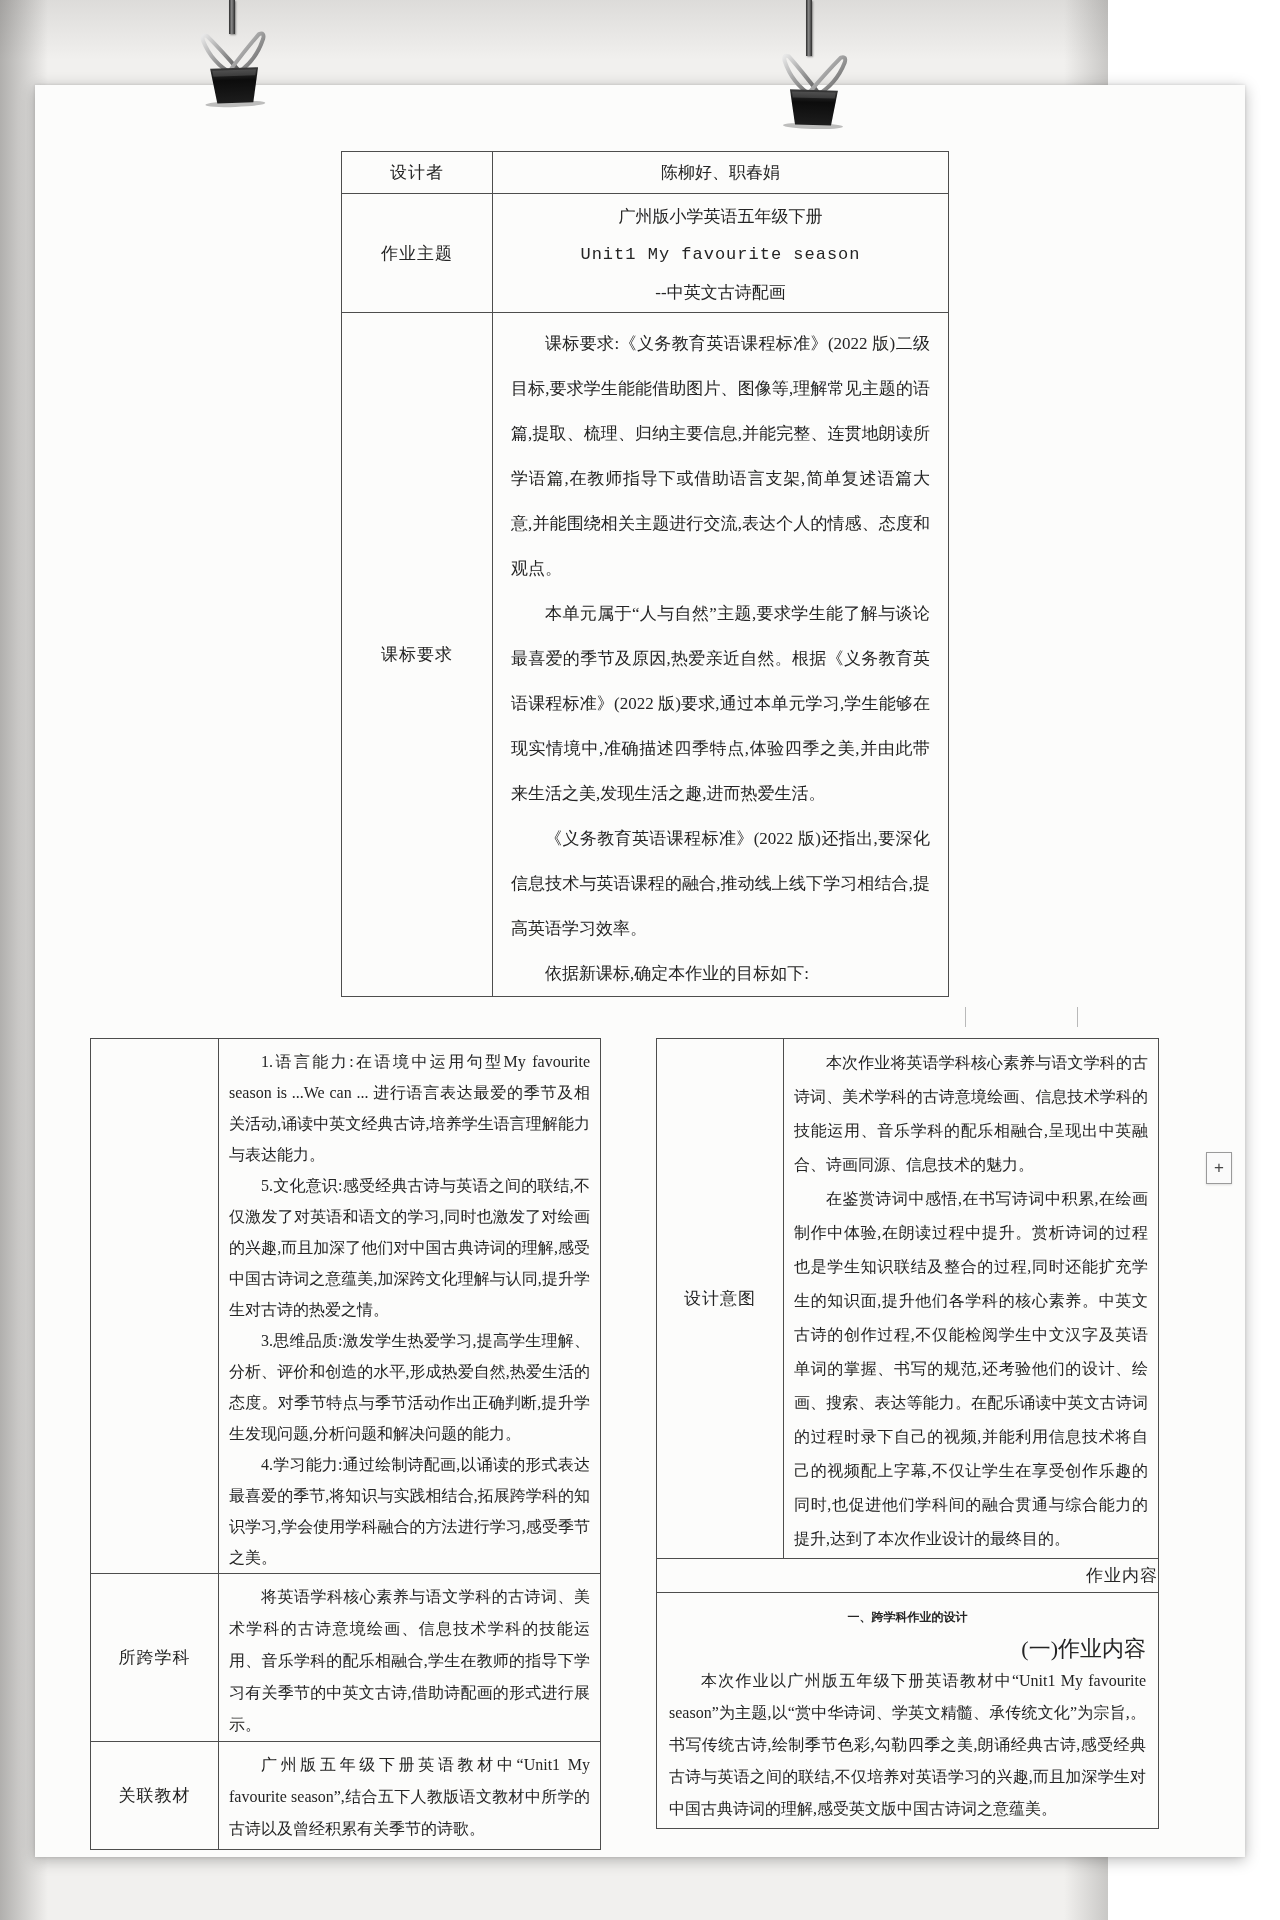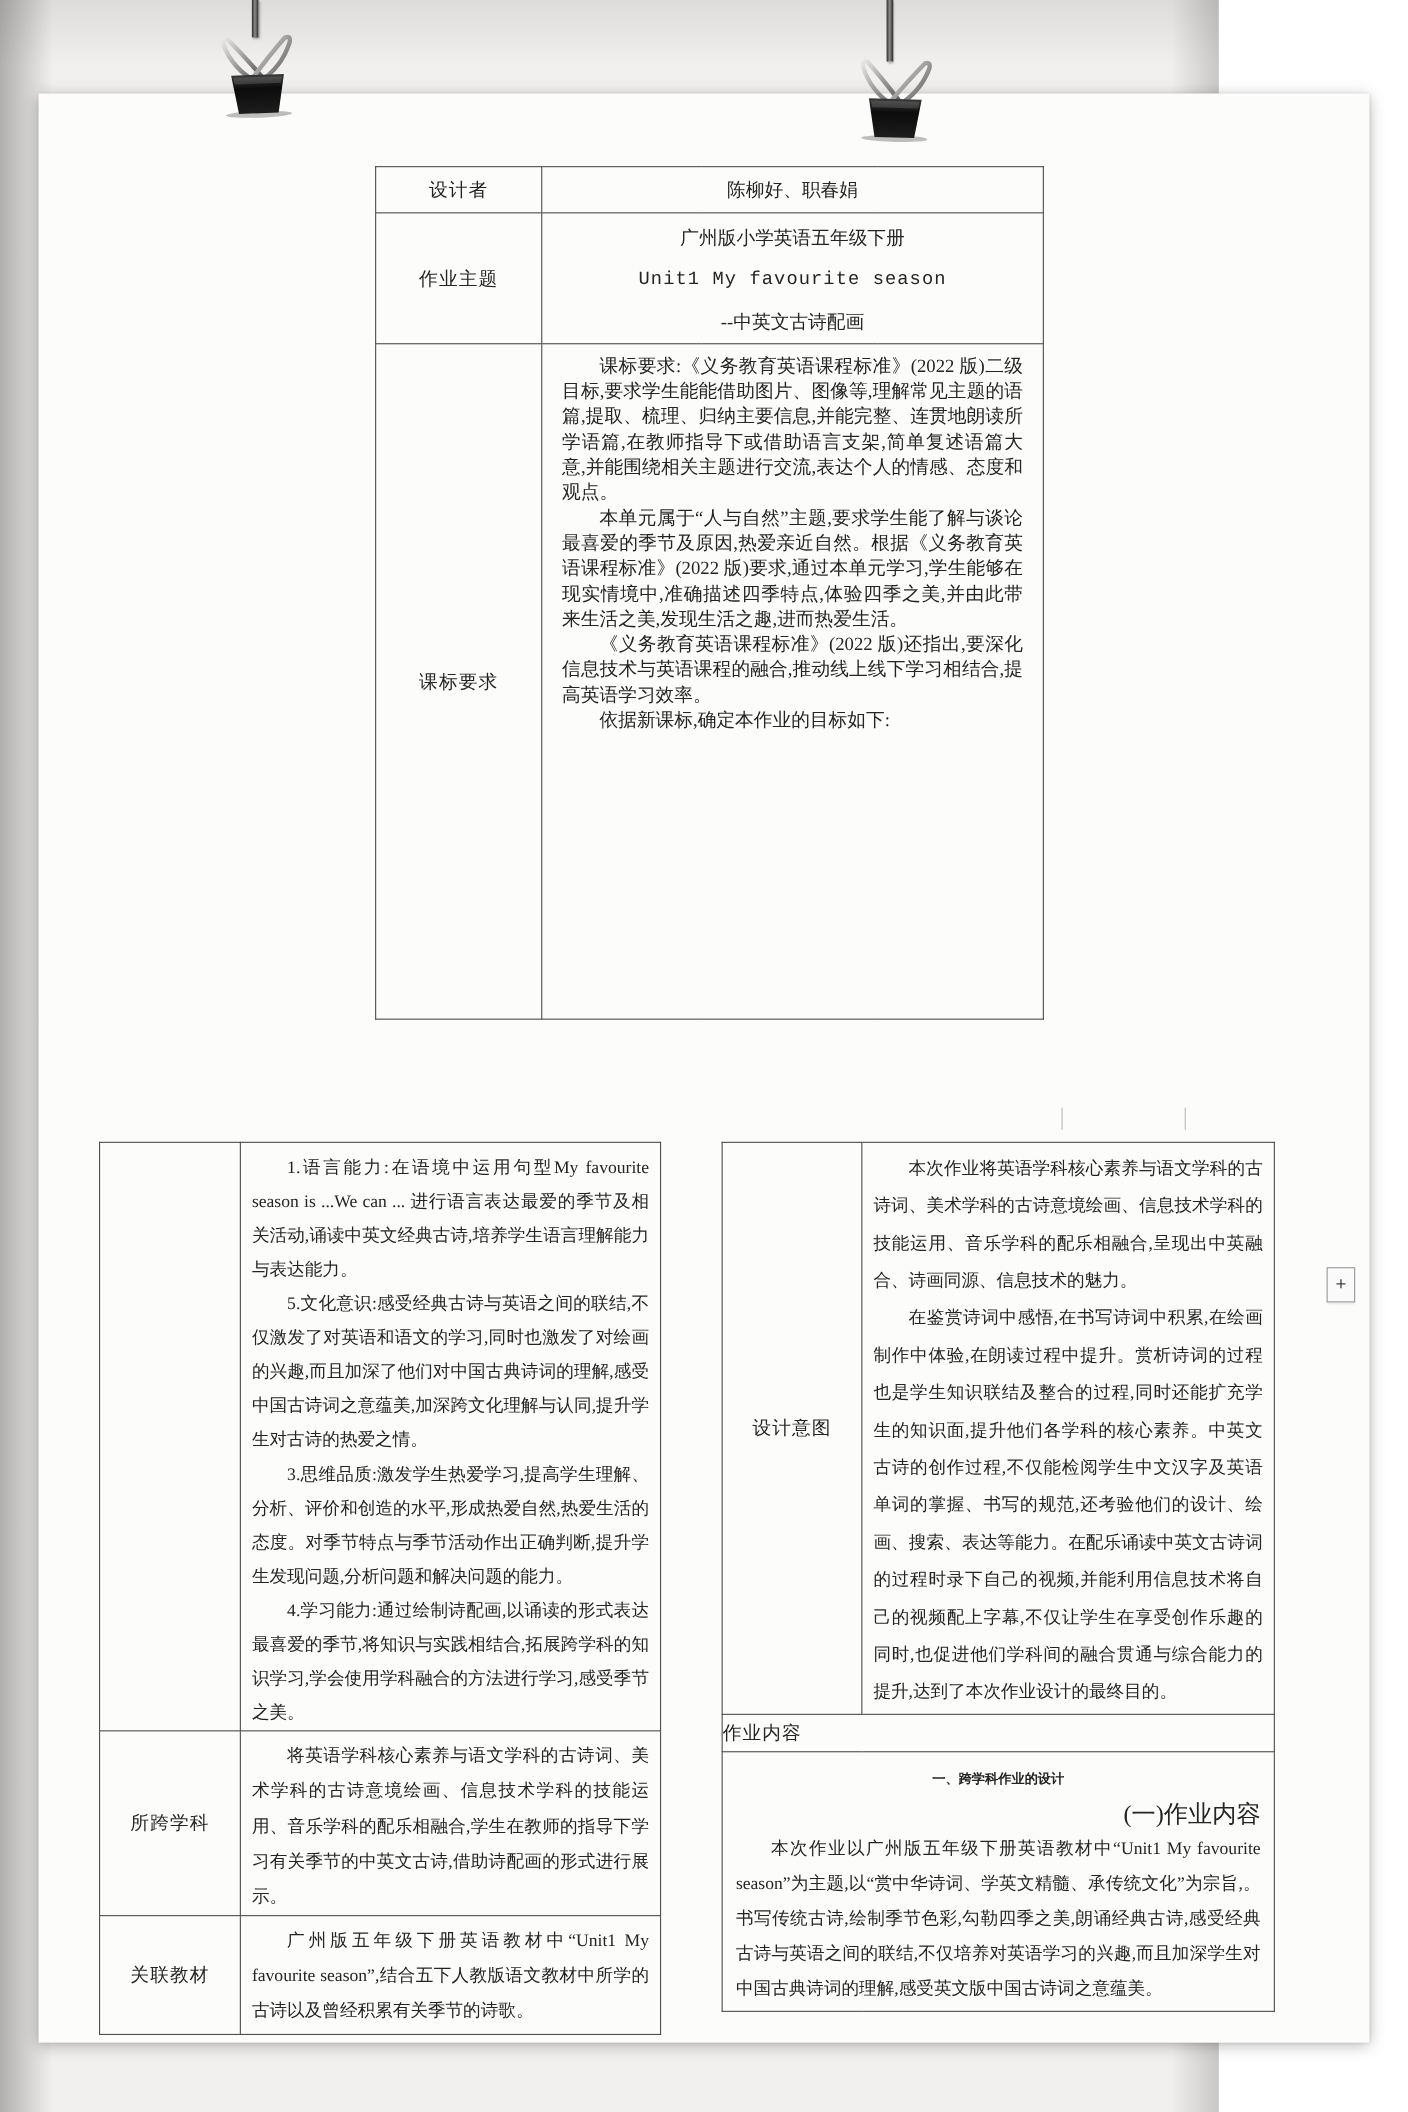--- a/index.html
+++ b/index.html
@@ -46,21 +46,21 @@
     vertical-align:middle;
     font-size:17px;
     color:#242424;
   }
   td.lbl{ text-align:center; letter-spacing:1px; }
   td.ctr{ text-align:center; }
   .top-table{ left:341px; top:151px; width:607px; }
   .goal-cell{ vertical-align:top !important; padding:8px 18px 0 18px; }
   .goal-cell p{
     text-indent:2em; text-align:justify;
-    line-height:23px; font-size:17px;
+    line-height:45px; font-size:17px;
   }
   .theme-cell{ text-align:center; padding-top:4px; }
   .theme-cell .tl{ display:block; line-height:38px; font-size:17px; }
   .mono{
     font-family:"Liberation Mono","DejaVu Sans Mono",monospace;
     font-size:15px; letter-spacing:1px;
   }
   .lower td{ font-size:16px; }
   .left-table{ left:90px; top:1038px; width:510px; }
   .right-table{ left:656px; top:1038px; width:502px; }
@@ -72,21 +72,21 @@
   .right-table .intent-cell p{ line-height:34px; }
   .cross-cell p{ line-height:32px; }
   .content-cell{ vertical-align:top !important; padding:8px 12px 0 12px; }
   .content-cell .sec{
     font-family:"Liberation Sans","DejaVu Sans",sans-serif;
     font-weight:bold; font-size:12px; line-height:32px; text-indent:0;
     text-align:center;
   }
   .content-cell .sub{ font-size:22px; line-height:32px; text-indent:0; text-align:right; }
   .content-cell p.bd{ text-indent:2em; text-align:justify; line-height:32px; font-size:16px; }
-  .hdr-cell{ text-align:left; font-size:16px; letter-spacing:1px; }
+  .hdr-cell{ text-align:right; font-size:16px; letter-spacing:1px; }
 
   
   .pagemark{ position:absolute; width:1px; height:20px; background:#b9b9b9; }
   .pm1{ left:965px; top:1007px; }
   .pm2{ left:1077px; top:1007px; }
 
   
   .expand-btn{
     position:absolute; left:1206px; top:1152px; width:26px; height:32px;
     background:#fafafa; border:1px solid #9a9a9a;

